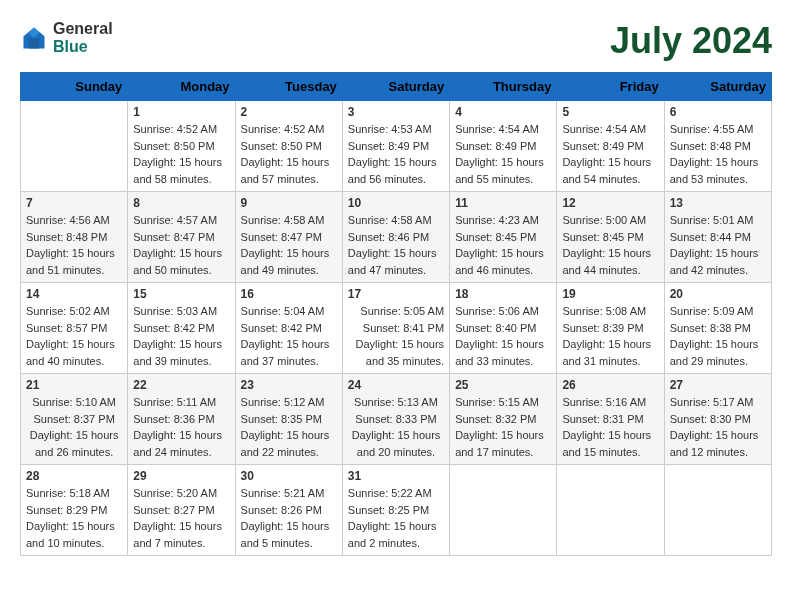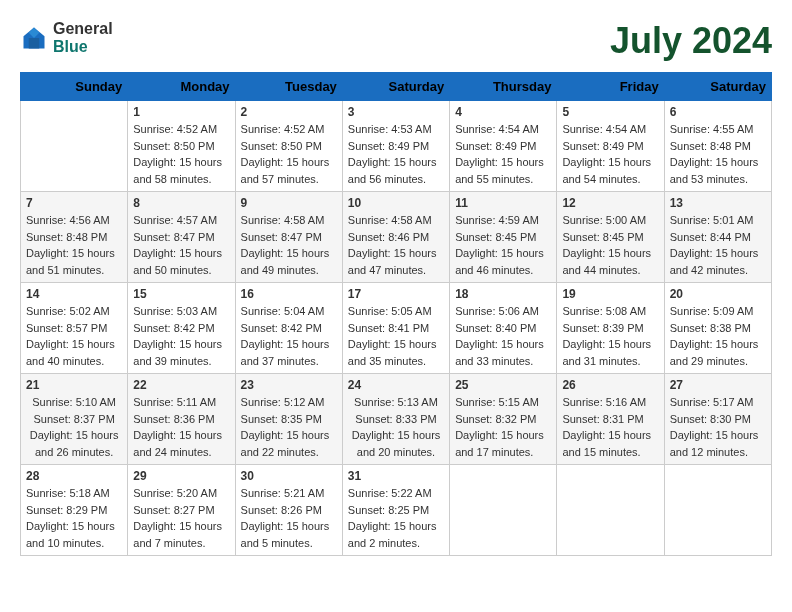--- a/index.html
+++ b/index.html
@@ -187,21 +187,21 @@
         </td>
         <td>
           <span class="day-number">10</span>
           <div class="day-info" style="white-space: pre-line;">Sunrise: 4:58 AM
 Sunset: 8:46 PM
 Daylight: 15 hours
 and 47 minutes.</div>
         </td>
         <td>
           <span class="day-number">11</span>
-          <div class="day-info" style="white-space: pre-line;">Sunrise: 4:59 AM
+          <div class="day-info" style="white-space: pre-line;">Sunrise: 4:23 AM
 Sunset: 8:45 PM
 Daylight: 15 hours
 and 46 minutes.</div>
         </td>
         <td>
           <span class="day-number">12</span>
           <div class="day-info" style="white-space: pre-line;">Sunrise: 5:00 AM
 Sunset: 8:45 PM
 Daylight: 15 hours
 and 44 minutes.</div>
@@ -231,21 +231,21 @@
         </td>
         <td>
           <span class="day-number">16</span>
           <div class="day-info" style="white-space: pre-line;">Sunrise: 5:04 AM
 Sunset: 8:42 PM
 Daylight: 15 hours
 and 37 minutes.</div>
         </td>
         <td>
           <span class="day-number">17</span>
-          <div class="day-info" style="white-space: pre-line;">Sunrise: 5:05 AM
+          <div class="day-info" style="white-space: pre-line; text-align: right;">Sunrise: 5:05 AM
 Sunset: 8:41 PM
 Daylight: 15 hours
 and 35 minutes.</div>
         </td>
         <td>
           <span class="day-number">18</span>
           <div class="day-info" style="white-space: pre-line;">Sunrise: 5:06 AM
 Sunset: 8:40 PM
 Daylight: 15 hours
 and 33 minutes.</div>

